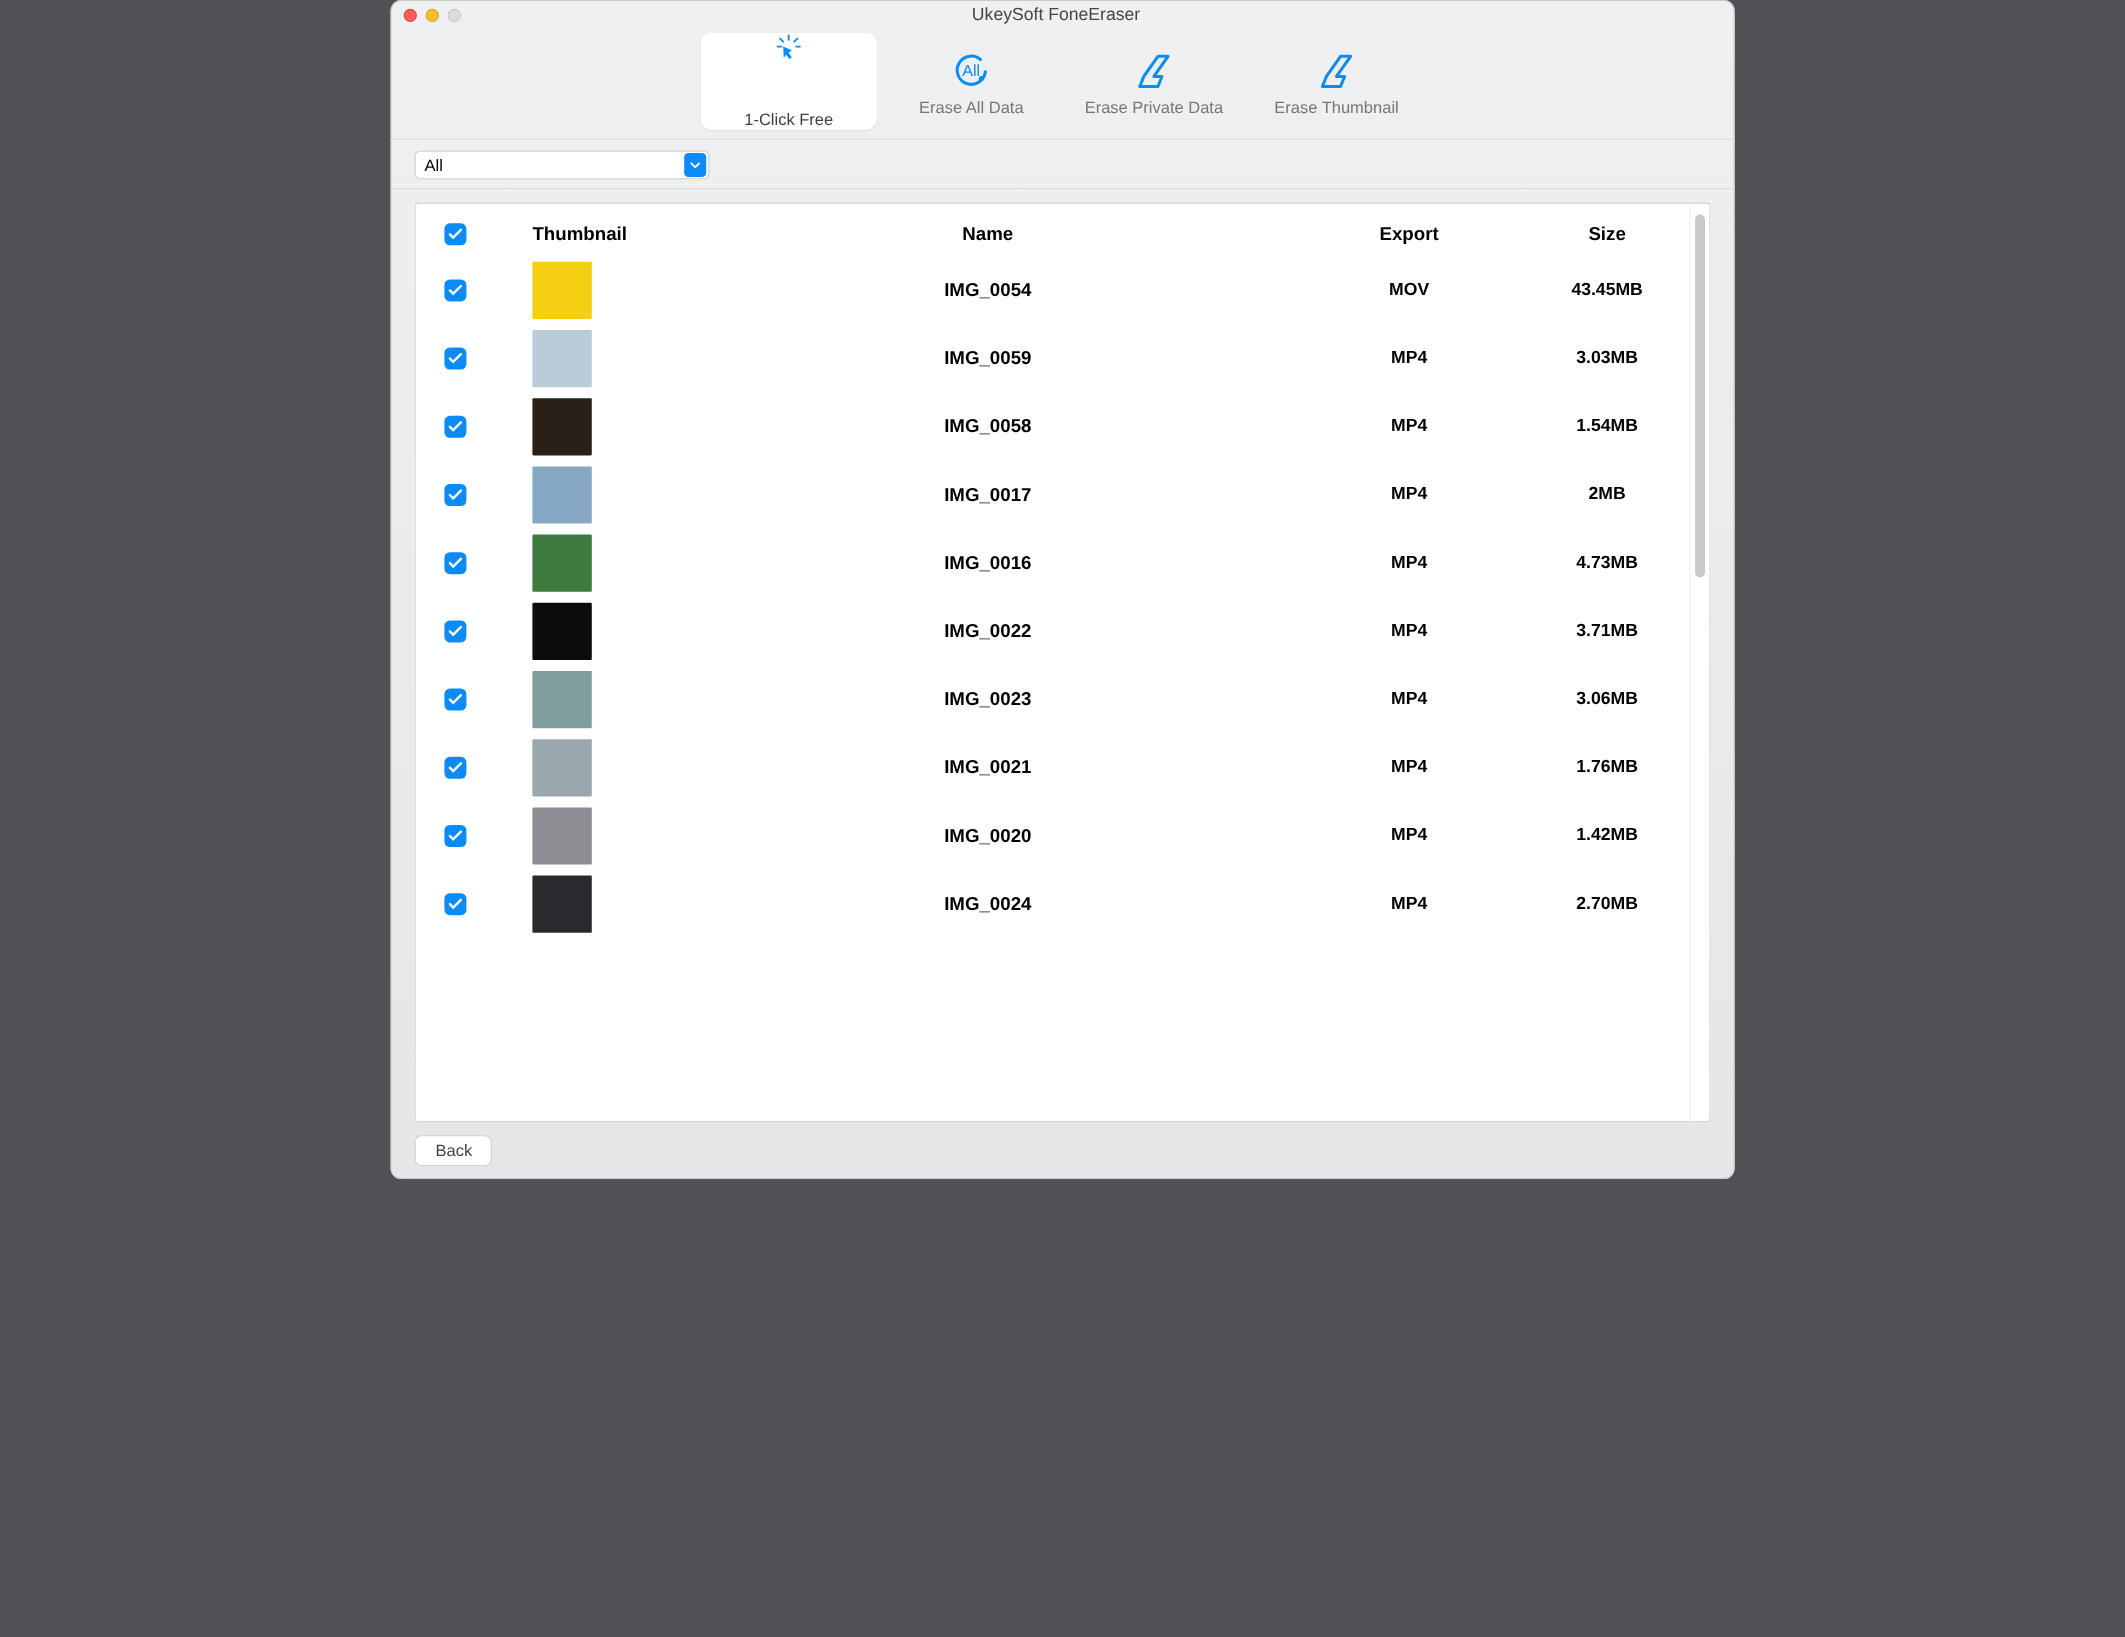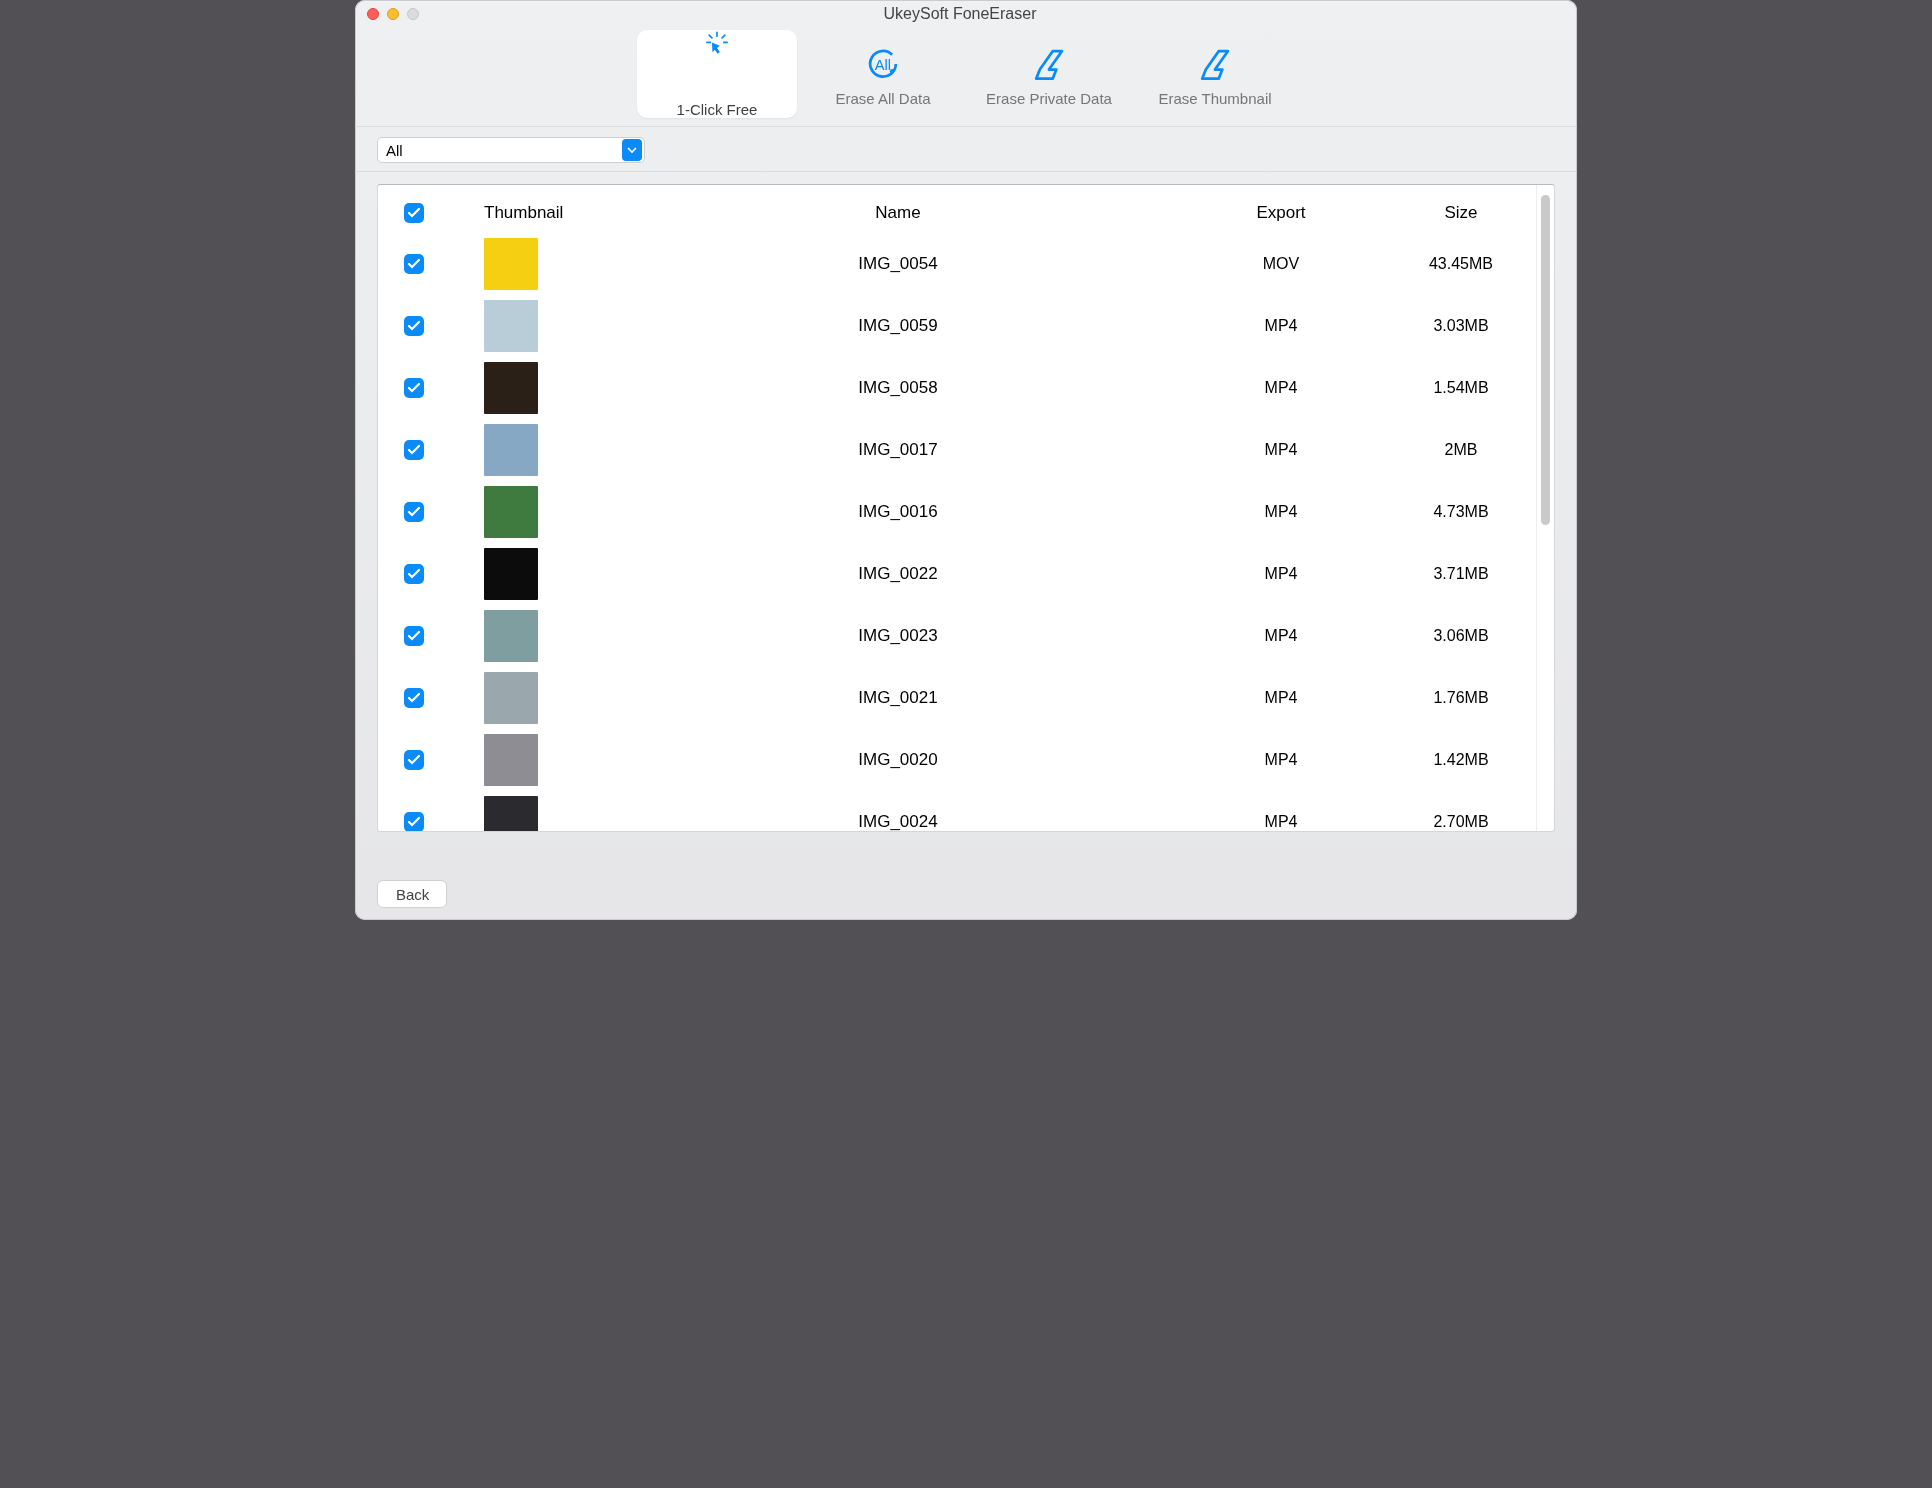--- a/index.html
+++ b/index.html
@@ -14,37 +14,37 @@
   .tabs{display:flex;justify-content:center;gap:6px;padding:2px 0 8px;}
   .tab{width:160px;height:88px;border-radius:10px;display:flex;flex-direction:column;align-items:center;justify-content:center;color:#767676;font-size:15px;cursor:pointer;}
   .tab.active{background:#fff;color:#404040;box-shadow:0 1px 2px rgba(0,0,0,.05);gap:40px;}
   .tab svg{width:46px;height:44px;}
   .tab span{margin-top:4px;}
   .toolbar{padding:10px 22px 8px;border-top:1px solid #dadbdd;border-bottom:1px solid #dadbdd;}
   .select{display:inline-flex;align-items:center;background:#fff;border:1px solid #cfd0d2;border-radius:5px;width:268px;height:26px;position:relative;}
   .select span{padding:0 8px;font-size:15px;}
   .select .arrow{width:20px;height:22px;background:#0a8bf7;border-radius:4px;display:flex;align-items:center;justify-content:center;position:absolute;right:2px;top:1px;}
   .content{padding:12px 22px 0;}
-  .panel{background:#fff;border:1px solid #d4d6d8;border-top:1.5px solid #b9bbbe;border-radius:3px;height:648px;display:flex;}
+  .panel{background:#fff;border:1px solid #d4d6d8;border-top:1.5px solid #b9bbbe;border-radius:3px;height:836px;display:flex;font-weight:bold;}
   .scroll{flex:1;overflow:hidden;}
   .thead,.trow{display:flex;align-items:center;}
   .thead{height:48px;font-size:17px;padding-top:8px;}
   .c-chk{width:72px;display:flex;justify-content:center;}
   .c-thumb{width:170px;padding-left:34px;}
   .thead .c-thumb{padding-left:34px;font-size:17px;}
   .c-name{flex:1;text-align:center;font-size:17px;}
   .c-fmt{width:210px;text-align:center;}
   .c-size{width:150px;text-align:center;}
   .trow{height:62px;}
   .chk{width:20px;height:20px;border-radius:5px;background:#0a8bf7;display:flex;align-items:center;justify-content:center;}
   .chk svg{width:14px;height:14px;}
   .img{width:54px;height:52px;background:#888;border-radius:1px;}
   .scrollbar{width:18px;background:transparent;border-left:1px solid #eee;position:relative;}
   .sb-thumb{position:absolute;top:10px;left:4px;width:9px;height:330px;background:#c9c9ca;border-radius:5px;}
-  .footer{display:flex;align-items:flex-end;padding:12px 22px 12px;gap:0;margin-top:36px;}
+  .footer{display:flex;align-items:flex-end;padding:12px 22px 12px;gap:0;}
   .btn{height:28px;border-radius:6px;border:none;font-size:15px;padding:0 18px;cursor:pointer;}
   .btn.back{background:#fff;border:1px solid #cfd0d2;color:#444;width:70px;margin-right:14px;}
   .btn.primary{background:#0a8bf7;color:#fff;width:90px;}
   .progress-wrap{flex:1;padding-top:0;}
   .progress{height:8px;background:#e6e6e8;border:1px solid #d8dadd;border-radius:4px;overflow:hidden;margin-top:2px;}
   .progress-bar{height:100%;background:#0a8bf7;width:100%;}
   .status{font-size:15px;color:#333;margin-top:6px;}
   .actions{display:flex;gap:12px;margin-left:16px;}
   .hl{border:3px solid #f43a3a;border-radius:10px;padding:3px;margin-left:4px;}
 </style>

